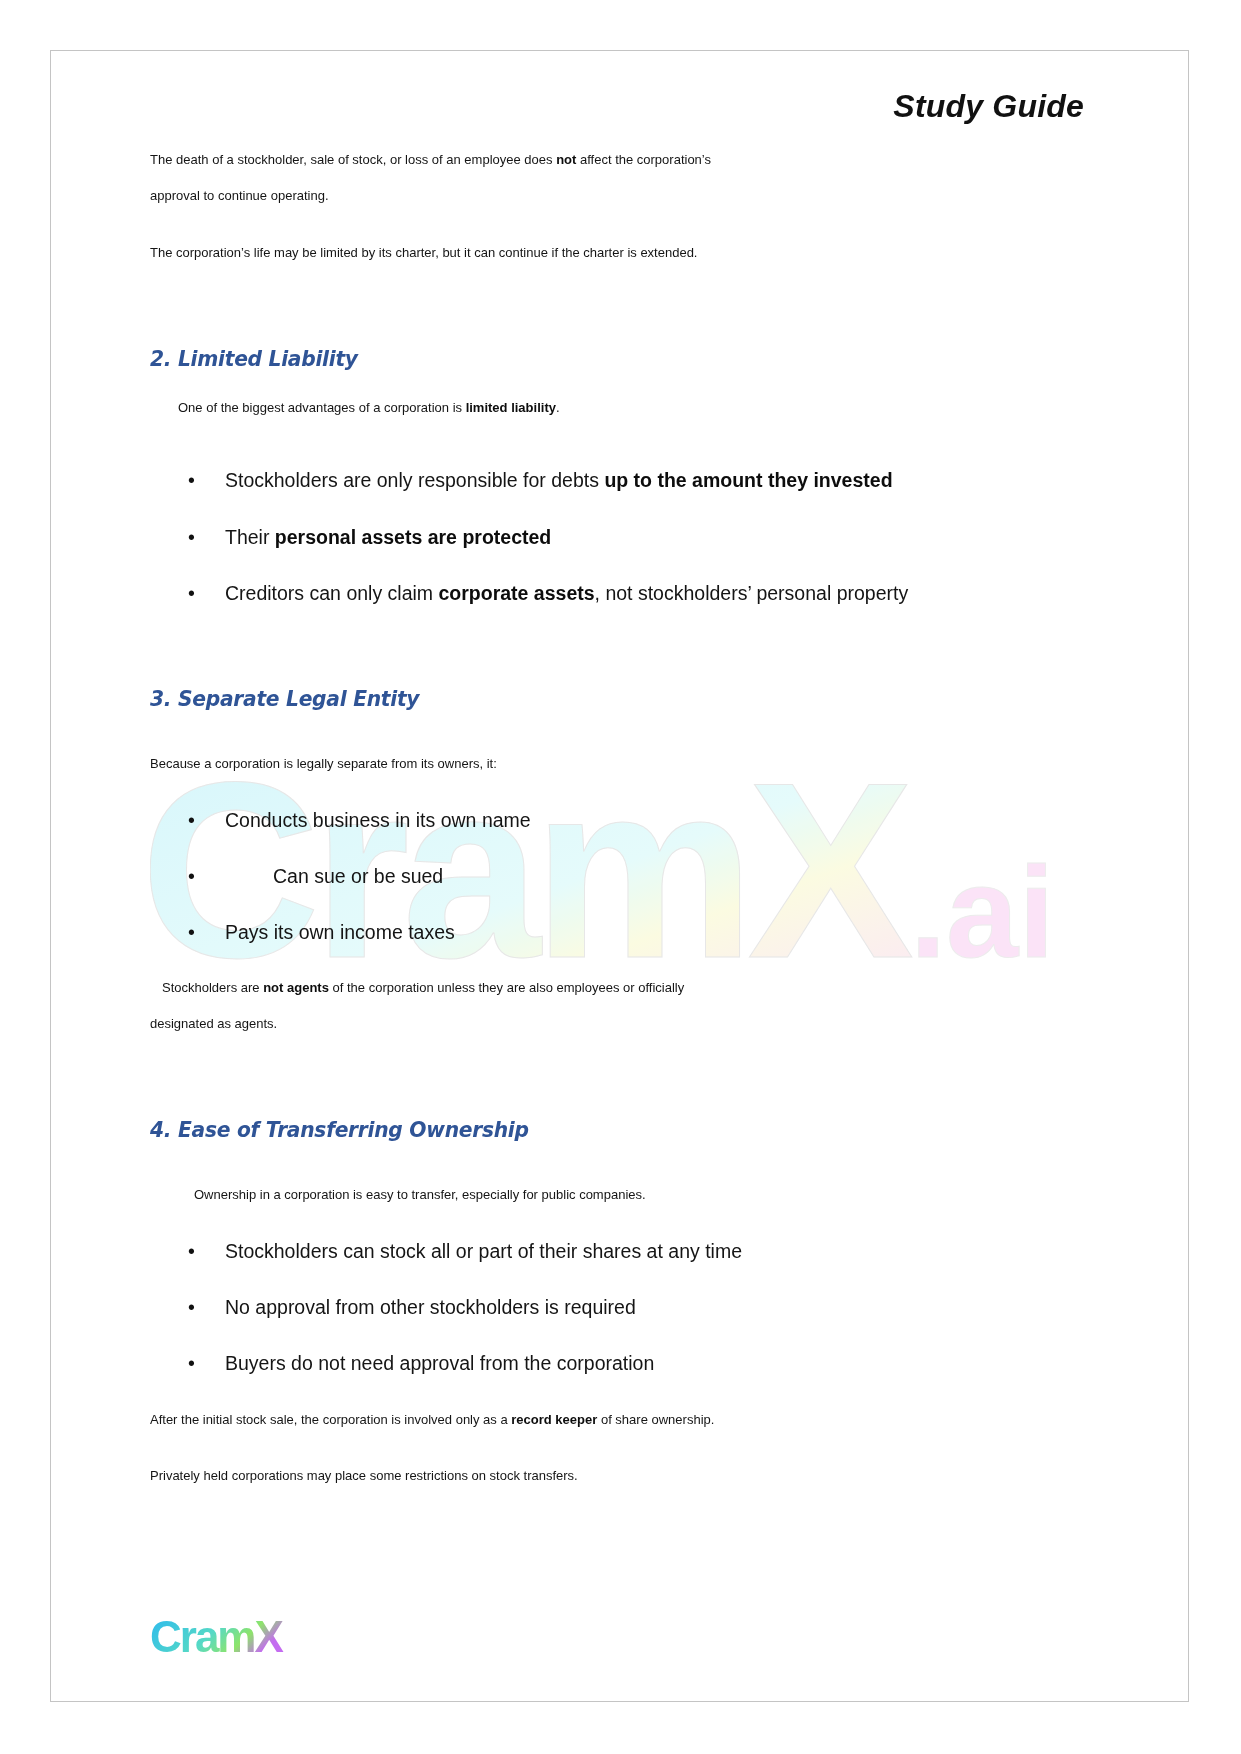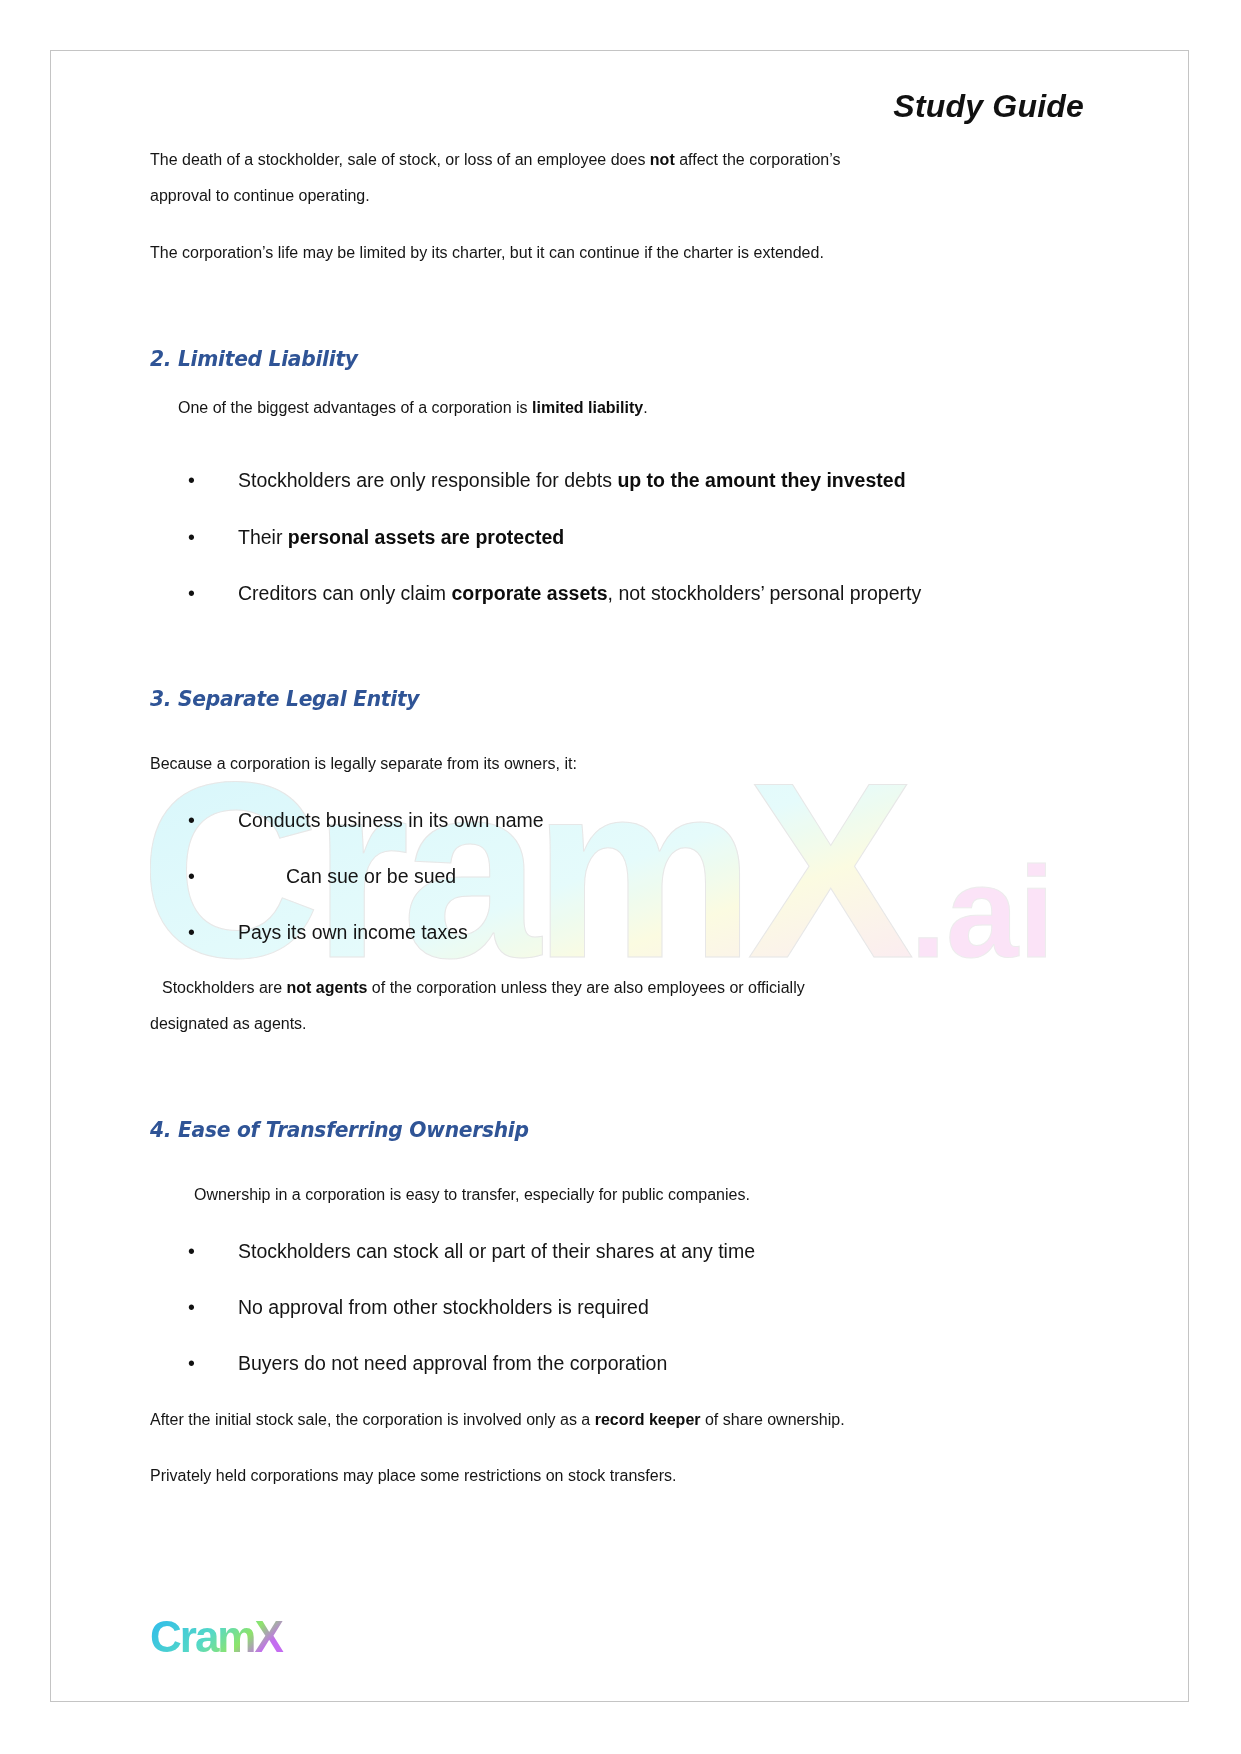--- a/index.html
+++ b/index.html
@@ -2,26 +2,26 @@
 <html><head>
 <meta charset="utf-8">
 <style>
   html, body { margin: 0; padding: 0; background: #ffffff; }
   body { width: 1241px; height: 1754px; position: relative; overflow: hidden;
          font-family: "Liberation Sans", sans-serif; color: #111; }
   .page-border { position: absolute; left: 50px; top: 50px; width: 1139px; height: 1652px;
                  border: 1.5px solid #c4c4c4; box-sizing: border-box; }
   .title { position: absolute; right: 157px; top: 88px; font-size: 32px; font-weight: bold;
            color: #111; letter-spacing: 0.2px; font-style: italic; }
-  .line { position: absolute; left: 150px; font-size: 16px; line-height: 24px; white-space: nowrap; color: #151515; }
+  .line { position: absolute; left: 150px; font-size: 13px; line-height: 24px; white-space: nowrap; color: #151515; }
   .line b { font-weight: bold; color: #0d0d0d; }
   .heading { position: absolute; left: 150px; font-size: 22px; font-weight: bold; font-style: italic;
              color: #2f5496; font-family: "DejaVu Sans", sans-serif; letter-spacing: -0.3px; transform: scaleX(0.92); transform-origin: left; }
   .bullet { position: absolute; left: 188px; font-size: 19.5px; line-height: 24px; }
-  .bullet-text { position: absolute; left: 238px; font-size: 19.5px; line-height: 24px; white-space: nowrap; color: #151515; text-align: center; }
+  .bullet-text { position: absolute; left: 225px; font-size: 19.5px; line-height: 24px; white-space: nowrap; color: #151515; text-align: center; }
   .bullet-text b { font-weight: bold; color: #0d0d0d; }
   .watermark { position: absolute; left: 150px; top: 757px; width: 940px; height: 210px; pointer-events: none; z-index: 0; }
   .content { position: relative; z-index: 1; }
   .logo { position: absolute; left: 150px; top: 1610px; width: 146px; height: 48px; }
 </style>
 </head>
 <body>
 
 <div class="page-border"></div>
 

